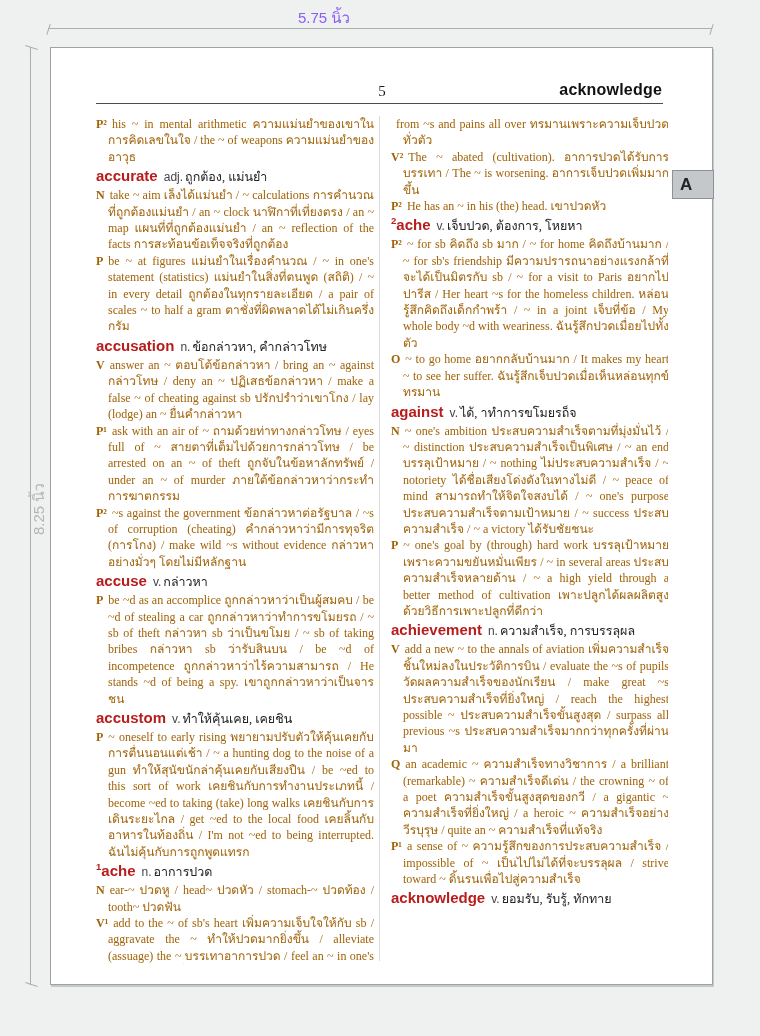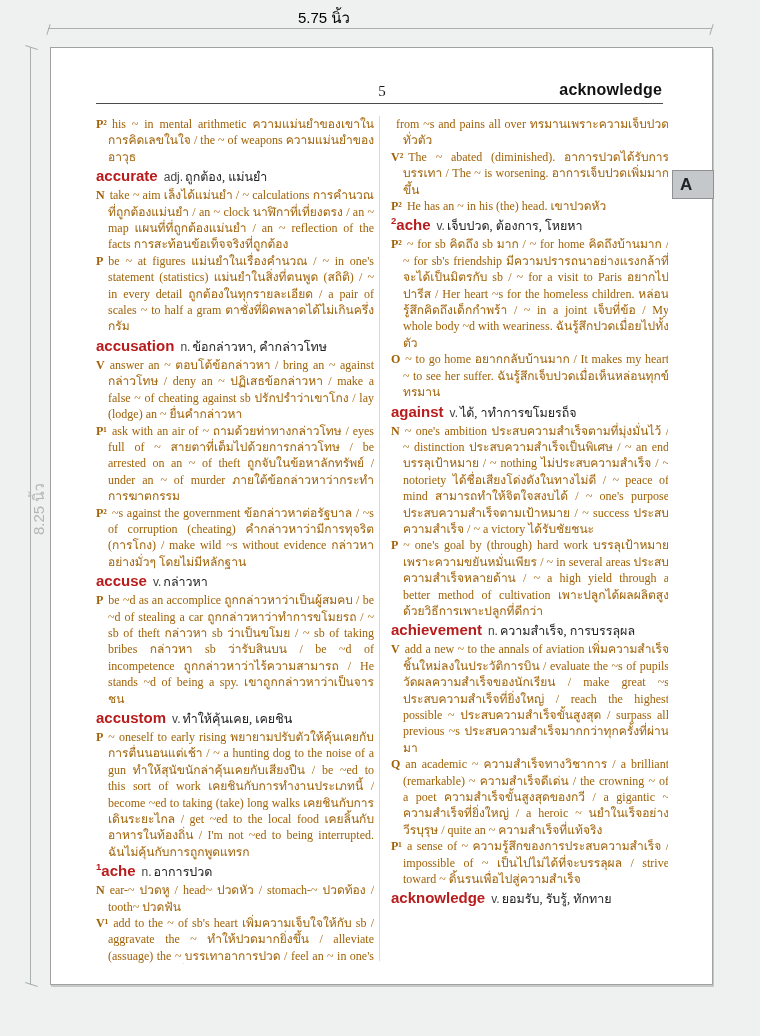--- a/index.html
+++ b/index.html
@@ -8,21 +8,21 @@
     background:#eff1f0;
     font-family:"Liberation Serif","DejaVu Serif",serif;
   }
   
   .hruler{position:absolute;left:48px;top:28px;width:664px;height:0;border-top:1px solid #aab0ae;}
   .hruler .tick{position:absolute;top:-5px;width:1px;height:11px;background:#aab0ae;transform:rotate(18deg);}
   .hruler .tick.left{left:0;}
   .hruler .tick.right{right:0;}
   .hruler-label{
     position:absolute;left:0;top:6px;width:648px;text-align:center;
-    color:#000000;font:15px "Liberation Sans","DejaVu Sans",sans-serif;
+    color:#8b5cf6;font:15px "Liberation Sans","DejaVu Sans",sans-serif;
   }
   .vruler{position:absolute;left:30px;top:47px;height:938px;width:0;border-left:1px solid #aab0ae;}
   .vruler .tick{position:absolute;left:-6px;width:13px;height:1px;background:#aab0ae;transform:rotate(18deg);}
   .vruler .tick.top{top:0;}
   .vruler .tick.bottom{bottom:0;}
   .vruler-label{
     position:absolute;left:-62px;top:450px;width:140px;text-align:center;
     color:#b2b6b4;font:15px "Liberation Sans","DejaVu Sans",sans-serif;
     transform:rotate(-90deg);transform-origin:center;
   }
@@ -104,31 +104,31 @@
         <div class="entry-head"><span class="hw"><sup class="hw-sup"></sup><span class="hw-word">accuse</span></span><span class="pos">v.</span><span class="gloss">กล่าวหา</span></div>
         <div class="block"><b class="blabel">P</b><span class="btext">be ~d as an accomplice ถูกกล่าวหาว่าเป็นผู้สมคบ / be ~d of stealing a car ถูกกล่าวหาว่าทำการขโมยรถ / ~ sb of theft กล่าวหา sb ว่าเป็นขโมย / ~ sb of taking bribes กล่าวหา sb ว่ารับสินบน / be ~d of incompetence ถูกกล่าวหาว่าไร้ความสามารถ / He stands ~d of being a spy. เขาถูกกล่าวหาว่าเป็นจารชน</span></div>
         <div class="entry-head"><span class="hw"><sup class="hw-sup"></sup><span class="hw-word">accustom</span></span><span class="pos">v.</span><span class="gloss">ทำให้คุ้นเคย, เคยชิน</span></div>
         <div class="block"><b class="blabel">P</b><span class="btext">~ oneself to early rising พยายามปรับตัวให้คุ้นเคยกับการตื่นนอนแต่เช้า / ~ a hunting dog to the noise of a gun ทำให้สุนัขนักล่าคุ้นเคยกับเสียงปืน / be ~ed to this sort of work เคยชินกับการทำงานประเภทนี้ / become ~ed to taking (take) long walks เคยชินกับการเดินระยะไกล / get ~ed to the local food เคยลิ้นกับอาหารในท้องถิ่น / I'm not ~ed to being interrupted. ฉันไม่คุ้นกับการถูกพูดแทรก</span></div>
         <div class="entry-head"><span class="hw"><sup class="hw-sup">1</sup><span class="hw-word">ache</span></span><span class="pos">n.</span><span class="gloss">อาการปวด</span></div>
         <div class="block"><b class="blabel">N</b><span class="btext">ear-~ ปวดหู / head~ ปวดหัว / stomach-~ ปวดท้อง / tooth~ ปวดฟัน</span></div>
         <div class="block"><b class="blabel">V¹</b><span class="btext">add to the ~ of sb's heart เพิ่มความเจ็บใจให้กับ sb / aggravate the ~ ทำให้ปวดมากยิ่งขึ้น / alleviate (assuage) the ~ บรรเทาอาการปวด / feel an ~ in one's chest รู้สึกเจ็บที่หน้าอก / have an ~ in the back ปวดหลัง / relieve (soothe) ~s บรรเทาอาการปวดต่างๆ / I can hardly stand the ~. ฉันแทบจะทนความปวดไม่ได้ / suffer</span></div>
       </div>
     <div class="col" id="col-right">
         <div class="block"><b class="blabel"></b><span class="btext">from ~s and pains all over ทรมานเพราะความเจ็บปวดทั่วตัว</span></div>
-        <div class="block"><b class="blabel">V²</b><span class="btext">The ~ abated (diminished). อาการปวดได้รับการบรรเทา / The ~ is worsening. อาการเจ็บปวดเพิ่มมากขึ้น</span></div>
+        <div class="block"><b class="blabel">V²</b><span class="btext">The ~ abated (cultivation). อาการปวดได้รับการบรรเทา / The ~ is worsening. อาการเจ็บปวดเพิ่มมากขึ้น</span></div>
         <div class="block"><b class="blabel">P²</b><span class="btext">He has an ~ in his (the) head. เขาปวดหัว</span></div>
         <div class="entry-head"><span class="hw"><sup class="hw-sup">2</sup><span class="hw-word">ache</span></span><span class="pos">v.</span><span class="gloss">เจ็บปวด, ต้องการ, โหยหา</span></div>
         <div class="block"><b class="blabel">P²</b><span class="btext">~ for sb คิดถึง sb มาก / ~ for home คิดถึงบ้านมาก / ~ for sb's friendship มีความปรารถนาอย่างแรงกล้าที่จะได้เป็นมิตรกับ sb / ~ for a visit to Paris อยากไปปารีส / Her heart ~s for the homeless children. หล่อนรู้สึกคิดถึงเด็กกำพร้า / ~ in a joint เจ็บที่ข้อ / My whole body ~d with weariness. ฉันรู้สึกปวดเมื่อยไปทั้งตัว</span></div>
         <div class="block"><b class="blabel">O</b><span class="btext">~ to go home อยากกลับบ้านมาก / It makes my heart ~ to see her suffer. ฉันรู้สึกเจ็บปวดเมื่อเห็นหล่อนทุกข์ทรมาน</span></div>
         <div class="entry-head"><span class="hw"><sup class="hw-sup"></sup><span class="hw-word">against</span></span><span class="pos">v.</span><span class="gloss">ได้, าทำการขโมยรถ็จ</span></div>
         <div class="block"><b class="blabel">N</b><span class="btext">~ one's ambition ประสบความสำเร็จตามที่มุ่งมั่นไว้ / ~ distinction ประสบความสำเร็จเป็นพิเศษ / ~ an end บรรลุเป้าหมาย / ~ nothing ไม่ประสบความสำเร็จ / ~ notoriety ได้ชื่อเสียงโด่งดังในทางไม่ดี / ~ peace of mind สามารถทำให้จิตใจสงบได้ / ~ one's purpose ประสบความสำเร็จตามเป้าหมาย / ~ success ประสบความสำเร็จ / ~ a victory ได้รับชัยชนะ</span></div>
         <div class="block"><b class="blabel">P</b><span class="btext">~ one's goal by (through) hard work บรรลุเป้าหมายเพราะความขยันหมั่นเพียร / ~ in several areas ประสบความสำเร็จหลายด้าน / ~ a high yield through a better method of cultivation เพาะปลูกได้ผลผลิตสูงด้วยวิธีการเพาะปลูกที่ดีกว่า</span></div>
         <div class="entry-head"><span class="hw"><sup class="hw-sup"></sup><span class="hw-word">achievement</span></span><span class="pos">n.</span><span class="gloss">ความสำเร็จ, การบรรลุผล</span></div>
         <div class="block"><b class="blabel">V</b><span class="btext">add a new ~ to the annals of aviation เพิ่มความสำเร็จชิ้นใหม่ลงในประวัติการบิน / evaluate the ~s of pupils วัดผลความสำเร็จของนักเรียน / make great ~s ประสบความสำเร็จที่ยิ่งใหญ่ / reach the highest possible ~ ประสบความสำเร็จขั้นสูงสุด / surpass all previous ~s ประสบความสำเร็จมากกว่าทุกครั้งที่ผ่านมา</span></div>
-        <div class="block"><b class="blabel">Q</b><span class="btext">an academic ~ ความสำเร็จทางวิชาการ / a brilliant (remarkable) ~ ความสำเร็จดีเด่น / the crowning ~ of a poet ความสำเร็จขั้นสูงสุดของกวี / a gigantic ~ ความสำเร็จที่ยิ่งใหญ่ / a heroic ~ นยำในเร็จอย่างวีรบุรุษ / quite an ~ ความสำเร็จที่แท้จริง</span></div>
+        <div class="block"><b class="blabel">Q</b><span class="btext">an academic ~ ความสำเร็จทางวิชาการ / a brilliant (remarkable) ~ ความสำเร็จดีเด่น / the crowning ~ of a poet ความสำเร็จขั้นสูงสุดของกวี / a gigantic ~ ความสำเร็จที่ยิ่งใหญ่ / a heroic ~ ความสำเร็จอย่างวีรบุรุษ / quite an ~ ความสำเร็จที่แท้จริง</span></div>
         <div class="block"><b class="blabel">P¹</b><span class="btext">a sense of ~ ความรู้สึกของการประสบความสำเร็จ / impossible of ~ เป็นไปไม่ได้ที่จะบรรลุผล / strive toward ~ ดิ้นรนเพื่อไปสู่ความสำเร็จ</span></div>
         <div class="entry-head"><span class="hw"><sup class="hw-sup"></sup><span class="hw-word">acknowledge</span></span><span class="pos">v.</span><span class="gloss">ยอมรับ, รับรู้, ทักทาย</span></div>
       </div>
   </div>
 </div>
 
 <div class="thumb-tab">
   <span>A</span>
 </div>
 

